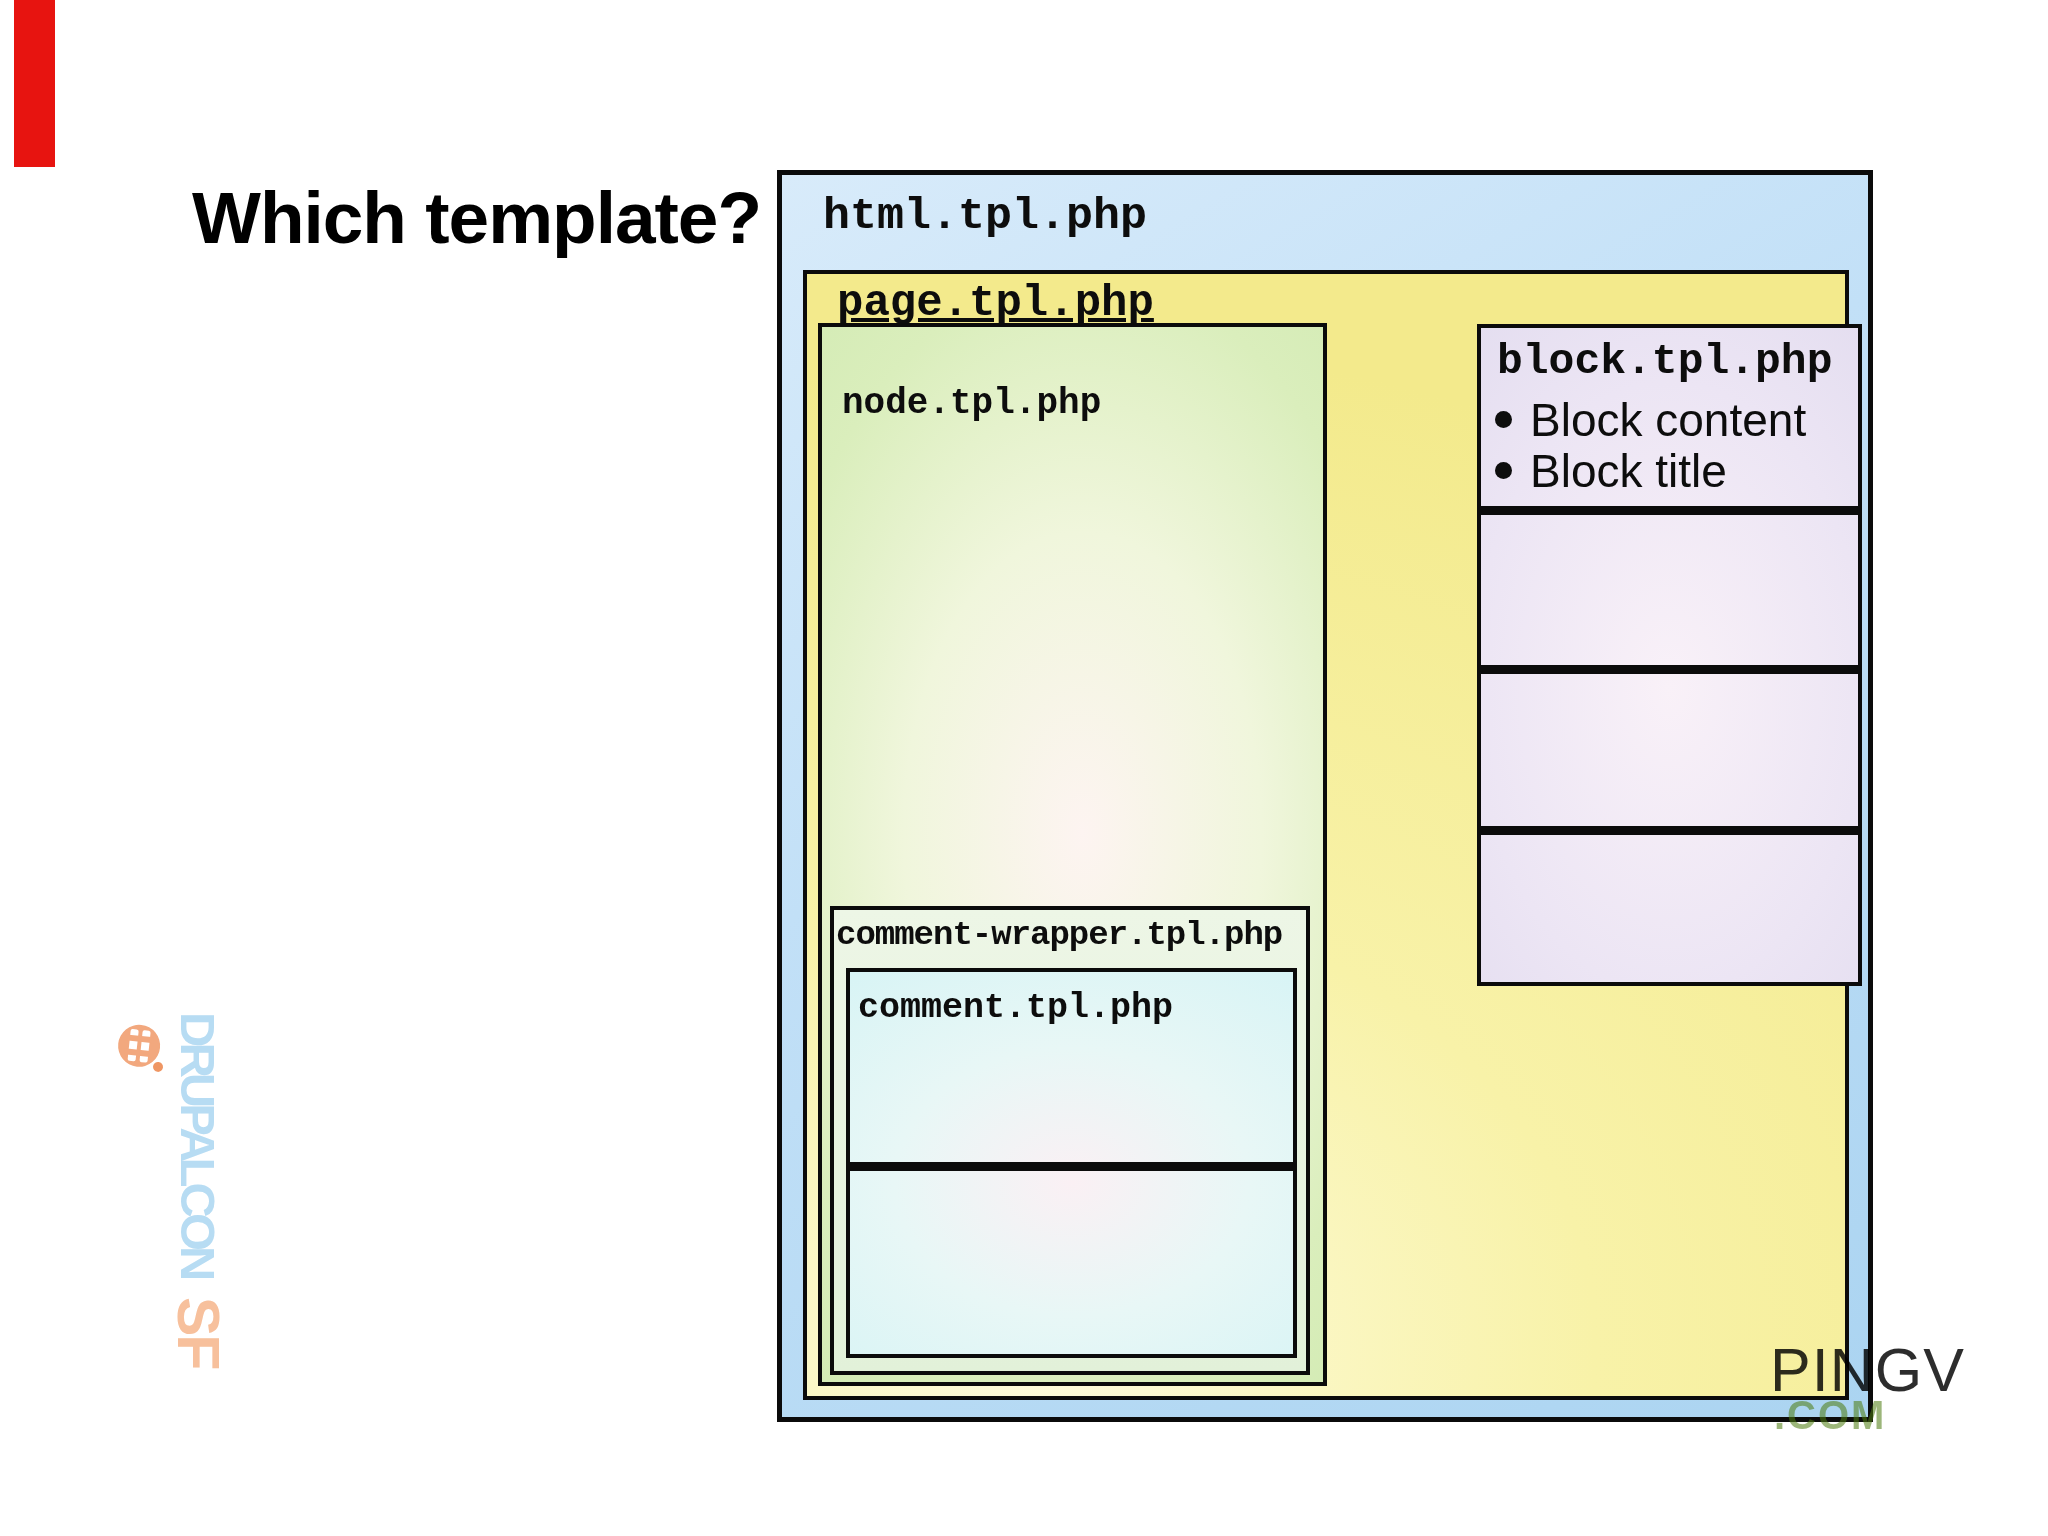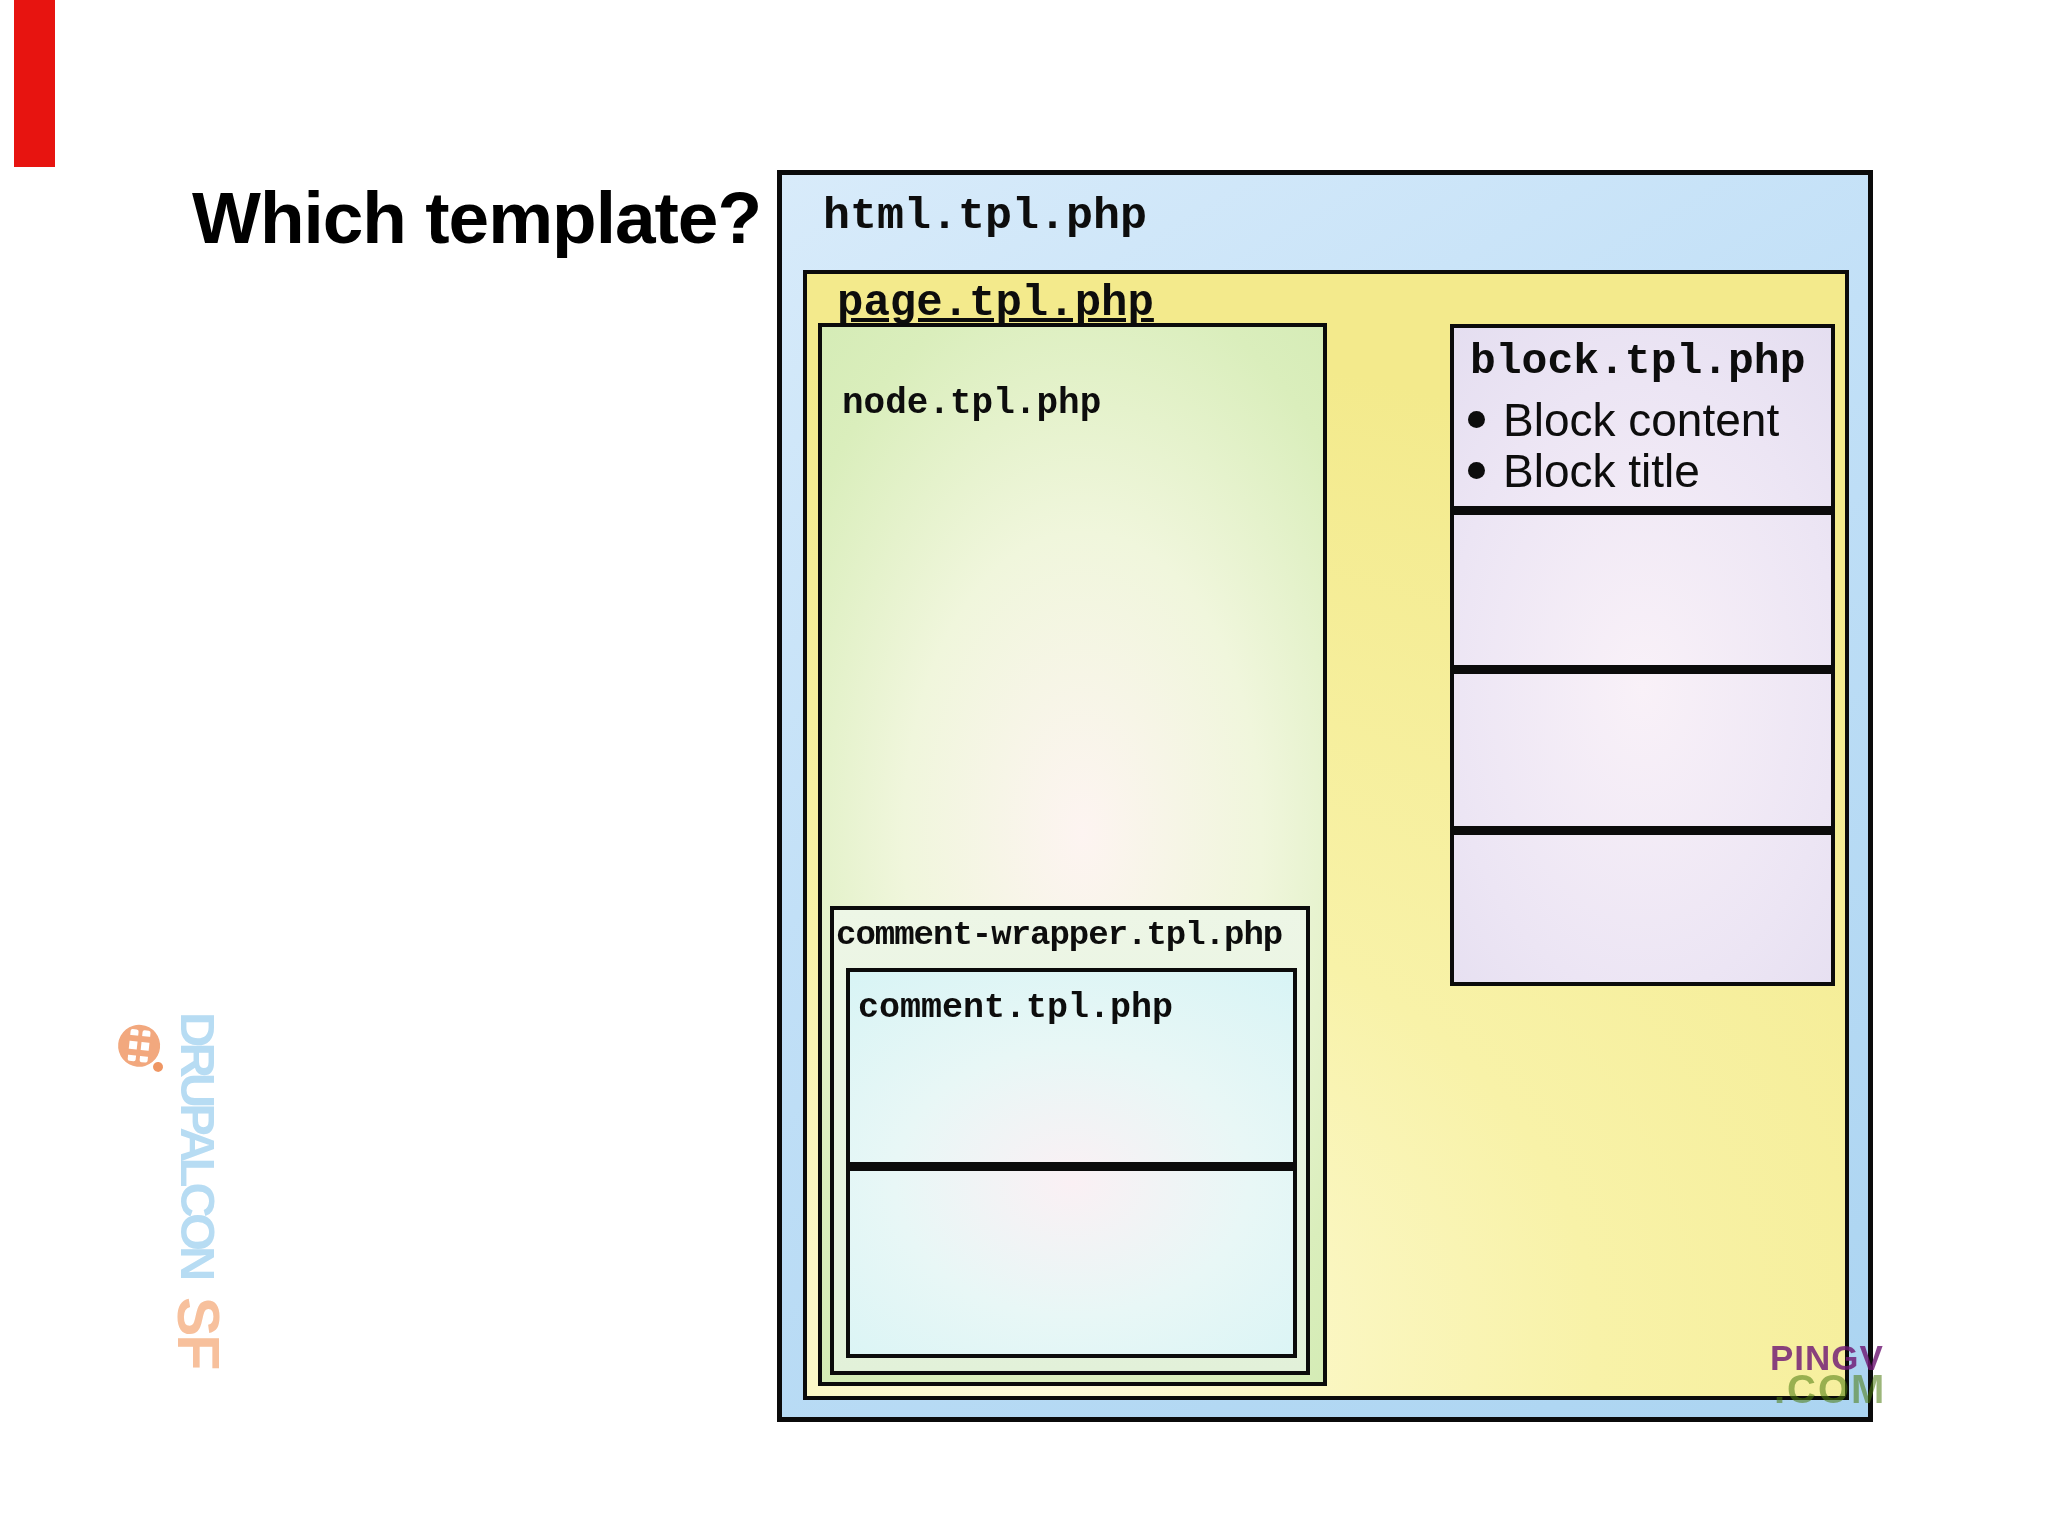--- a/index.html
+++ b/index.html
@@ -87,21 +87,21 @@
 
   .box-node {
     left: 11px; top: 49px;
     width: 509px; height: 1063px;
     border: 4px solid #0b0b0b;
     background: radial-gradient(ellipse 85% 68% at 52% 48%, #fdf4f1 0%, #f0f6dc 42%, #daeebc 78%, #d3ebb4 100%);
   }
   .box-node > .mono-label { padding: 12px 16px 0 20px; font-size: 36px; margin-top: 46px; }
 
   .box-block {
-    left: 643px; top: 50px;
+    left: 670px; top: 50px;
     width: 385px; height: 662px;
     border: 4px solid #0b0b0b;
     background: radial-gradient(ellipse 95% 85% at 50% 55%, #f9f1f8 0%, #ece5f4 55%, #e0daee 100%);
     display: flex;
     flex-direction: column;
   }
   .box-block .mono-label { padding: 11px 0 0 16px; font-size: 43px; }
   .block-section { box-sizing: border-box; }
   .block-sec-1 { height: 178px; }
   .block-sec-2 { height: 150px; }
@@ -158,24 +158,24 @@
   .comment-sec-2 { flex: 1; }
 
   
   .watermark {
     position: absolute;
     left: 1770px; top: 1340px;
     z-index: 40;
     line-height: 1;
   }
   .watermark .wm1 {
-    font-size: 35px;
-    font-weight: 700;
+    font-size: 61px;
+    font-weight: 400;
     letter-spacing: 1px;
-    color: #701a75;
+    color: #000000;
     opacity: 0.82;
   }
   .watermark .wm2 {
     font-size: 40px;
     font-weight: 700;
     letter-spacing: 2px;
     color: #4d7c0f;
     opacity: 0.55;
     margin-top: -6px;
     margin-left: 4px;

